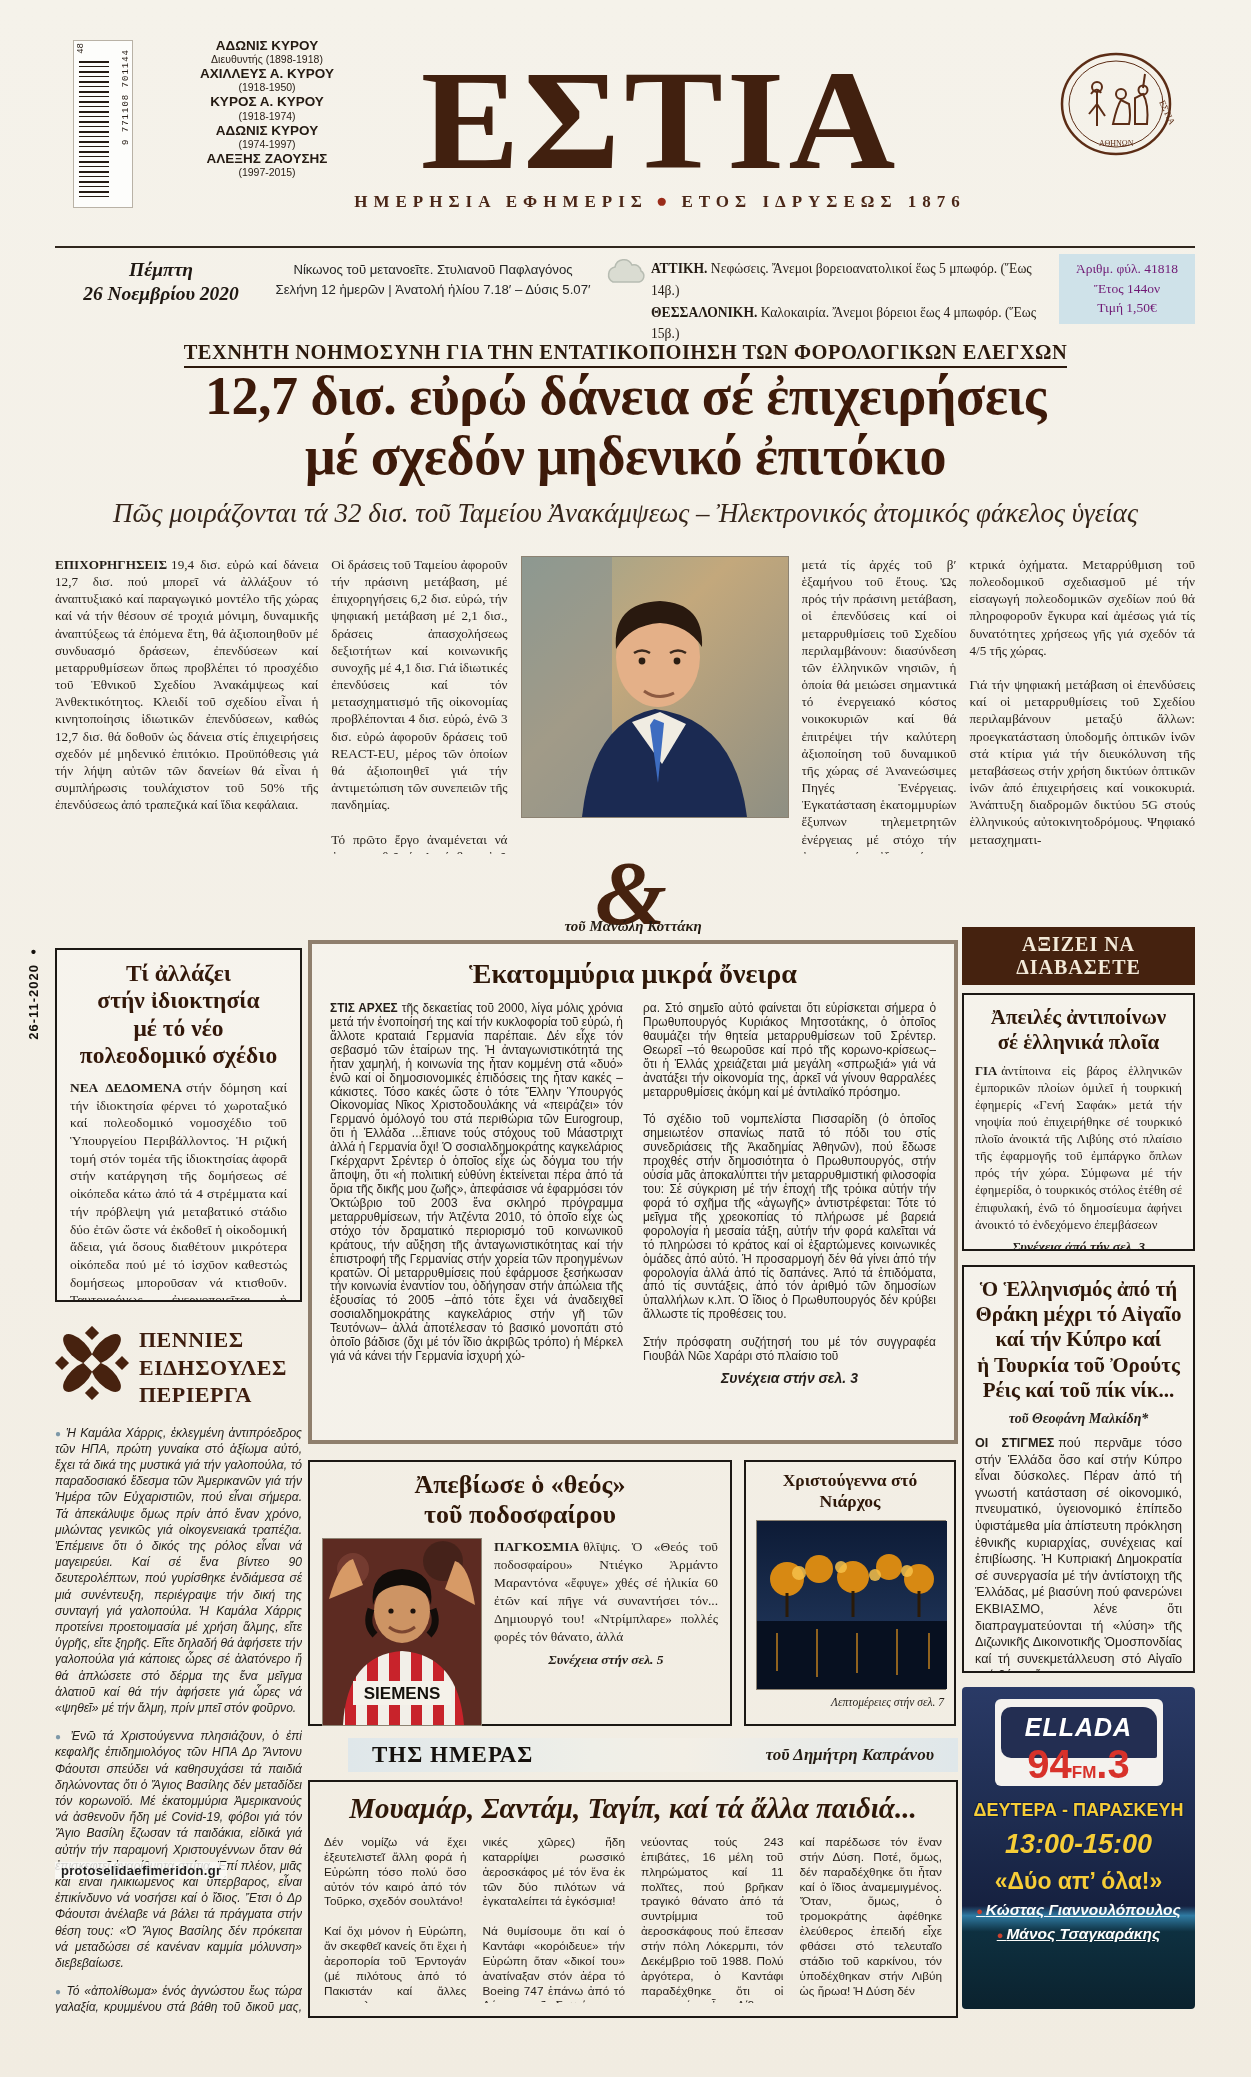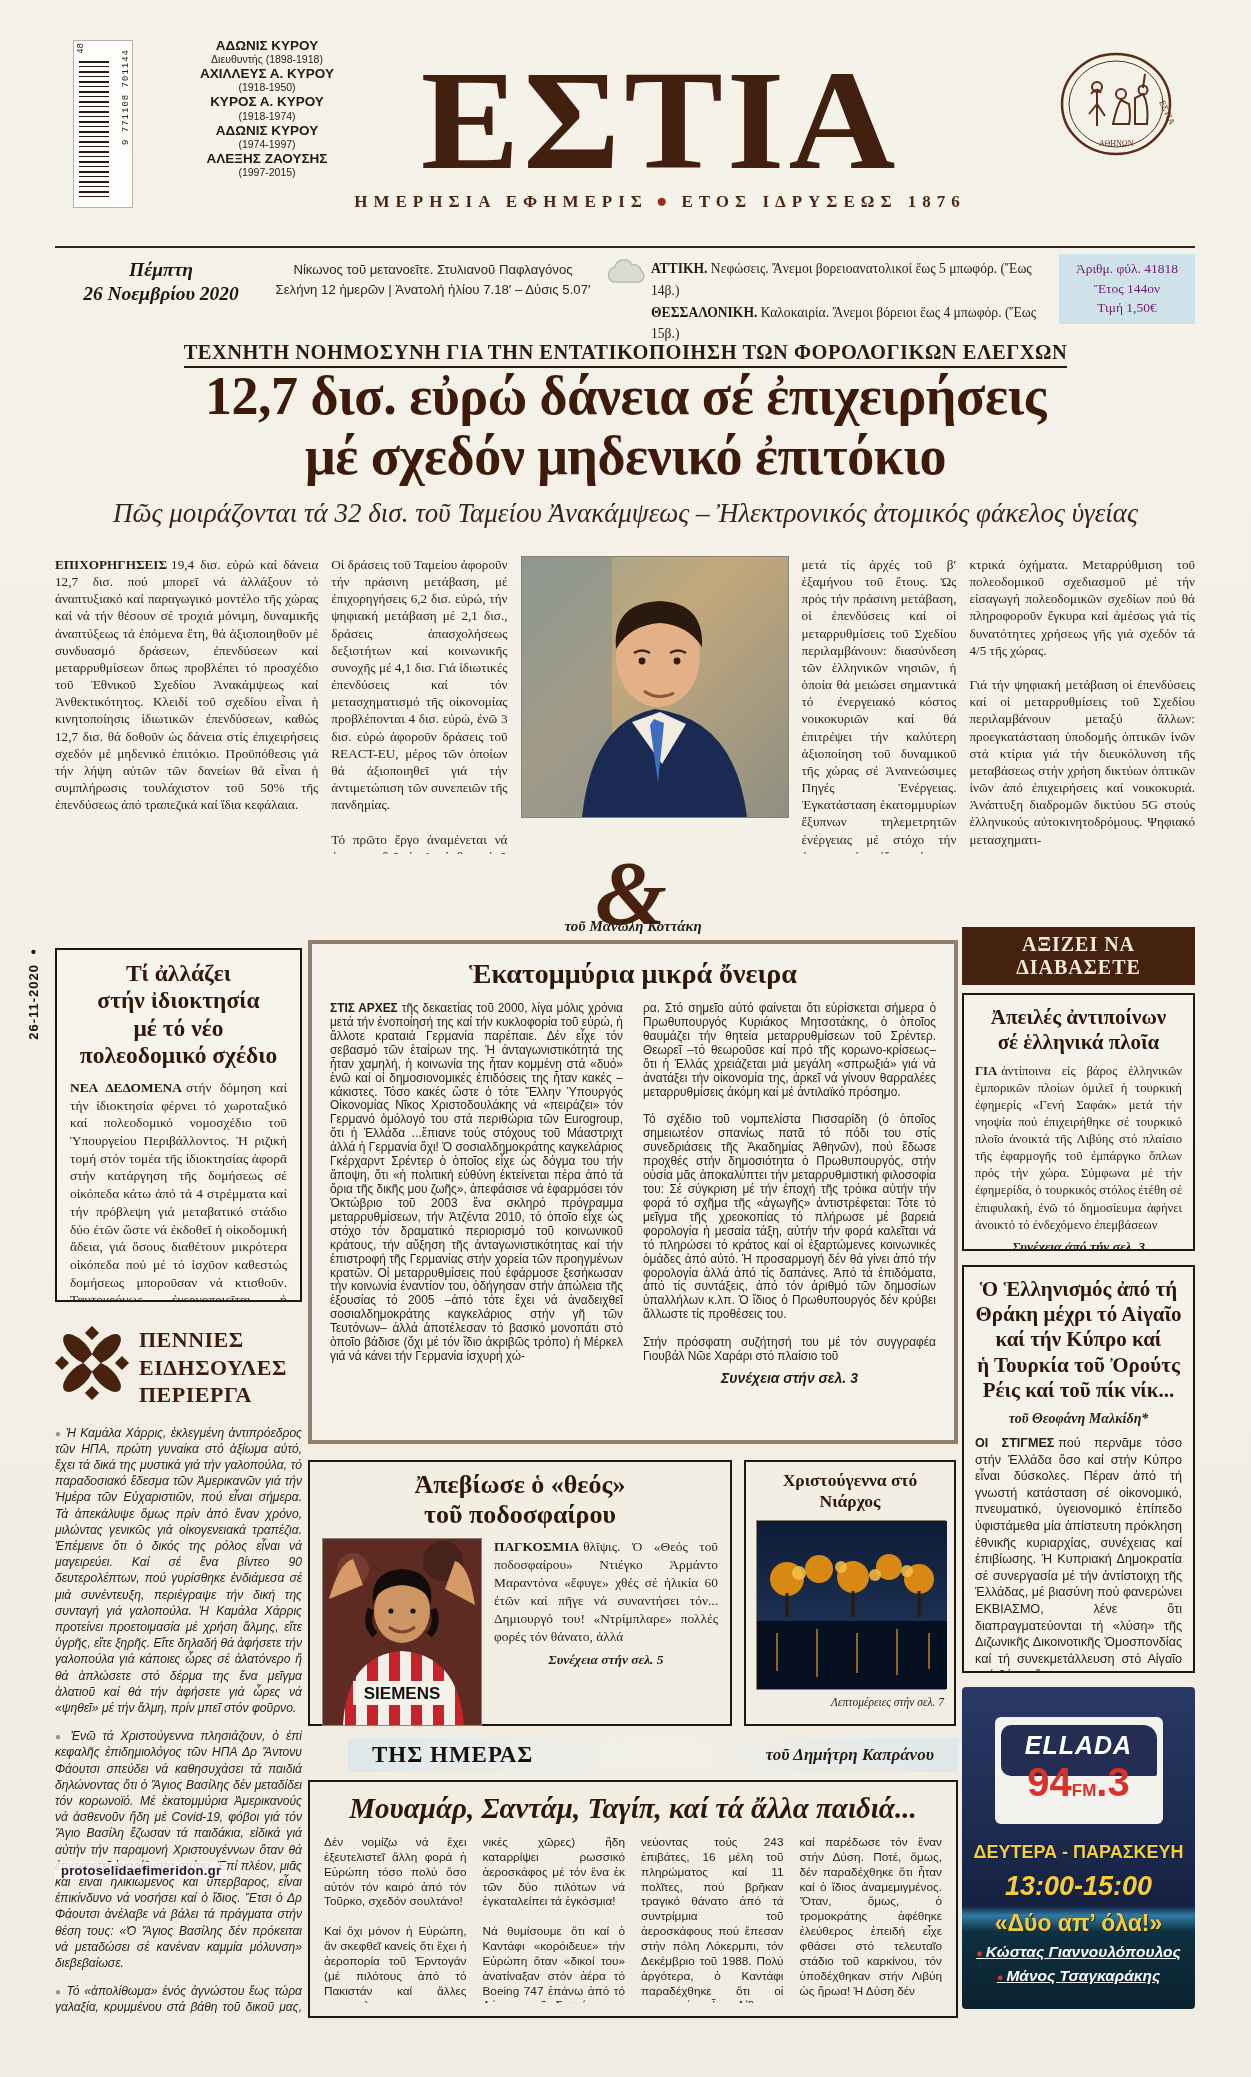--- a/index.html
+++ b/index.html
@@ -104,21 +104,21 @@
   .wbox .t{text-align:center;font-weight:bold;font-size:21px;line-height:1.2;color:#2e1708;margin-bottom:8px;}
   .wbox .byl{text-align:center;font-weight:bold;font-style:italic;font-size:14px;margin:2px 0 8px;}
   .wbox .b{font-size:12.7px;line-height:1.34;}
   .wbox .b-sans{font-family:"Liberation Sans","DejaVu Sans",sans-serif;font-size:12.6px;line-height:1.32;}
   .wbox1{height:258px;overflow:hidden;}
   .wbox2{height:408px;overflow:hidden;margin-top:14px;}
 
   
   .radio{margin-top:14px;height:322px;border-radius:4px;padding:12px 8px 0;box-sizing:border-box;text-align:center;
      background:linear-gradient(180deg,#2a3a66 0%,#1d2b4e 45%,#162140 68%,#2f7ba3 71%,#0e3040 76%,#0b222e 100%);}
-  .radio-card{width:156px;margin:18px auto;background:#f4f2ee;border-radius:6px;padding:8px 6px 22px;}
+  .radio-card{width:156px;margin:0 auto;background:#f4f2ee;border-radius:6px;padding:8px 6px 2px;}
   .radio-logo{background:#232e52;border-radius:10px 14px 2px 10px;color:#fff;font-family:"Liberation Sans","DejaVu Sans",sans-serif;
       font-weight:bold;font-style:italic;font-size:25px;letter-spacing:1px;padding:6px 0 16px;}
   .radio-freq{margin-top:-14px;font-family:"Liberation Sans","DejaVu Sans",sans-serif;font-weight:bold;font-size:40px;color:#d8322a;line-height:1;}
   .radio-freq .fm{font-size:17px;vertical-align:baseline;color:#d8322a;}
   .radio-days{margin-top:14px;color:#f6cd37;font-family:"Liberation Sans","DejaVu Sans",sans-serif;font-weight:bold;font-size:18px;
       text-shadow:1px 1px 0 #10204a,-1px -1px 0 #10204a,1px -1px 0 #10204a,-1px 1px 0 #10204a;}
   .radio-hours{margin-top:8px;color:#f6cd37;font-weight:bold;font-style:italic;font-size:27px;
       font-family:"Liberation Sans","DejaVu Sans",sans-serif;text-shadow:1px 1px 0 #10204a;}
   .radio-show{margin-top:8px;color:#f6cd37;font-weight:bold;font-size:23px;font-family:"Liberation Sans","DejaVu Sans",sans-serif;
       text-shadow:1px 1px 0 #10204a;}

